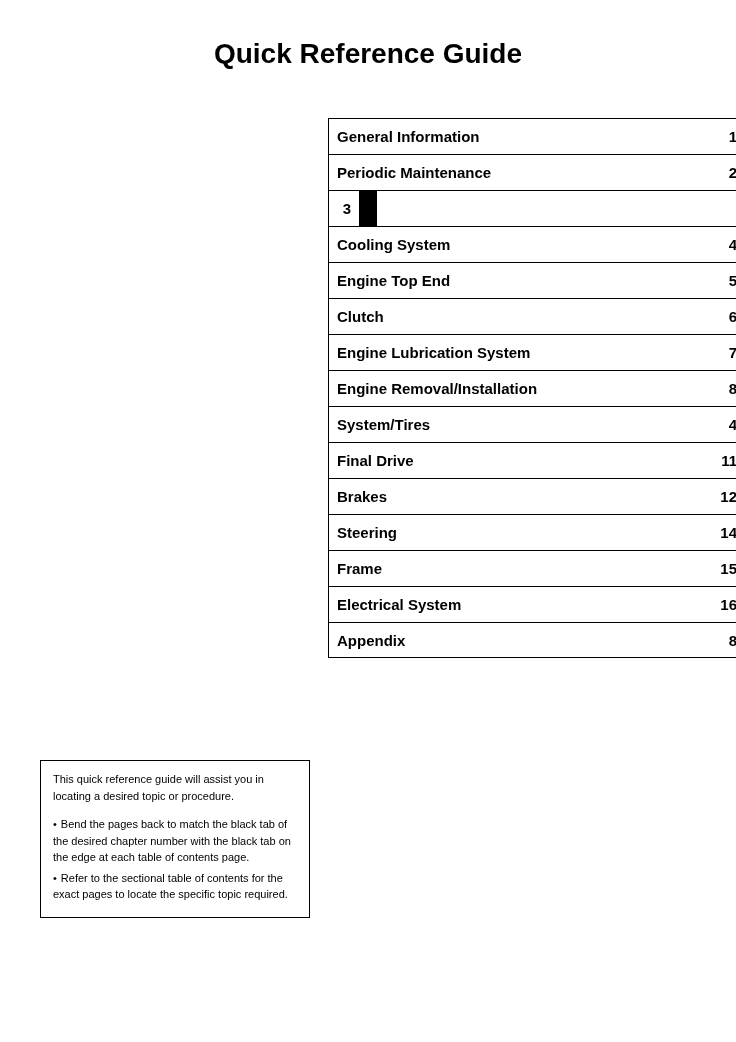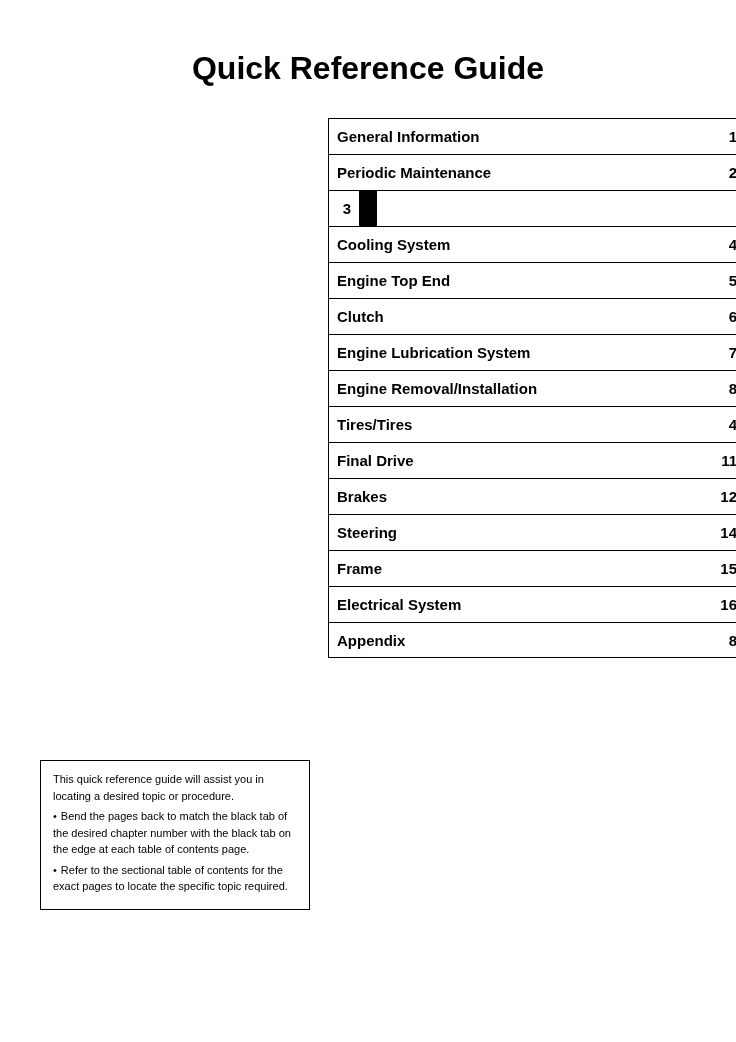--- a/index.html
+++ b/index.html
@@ -11,23 +11,23 @@
     body {
       width: 736px;
       min-height: 1042px;
       background: #ffffff;
       font-family: Arial, Helvetica, sans-serif;
       position: relative;
     }
 
     .page-title {
       text-align: center;
-      font-size: 32px;
+      font-size: 28px;
       font-weight: bold;
-      padding-top: 50px;
+      padding-top: 38px;
       padding-bottom: 40px;
       color: #000;
     }
 
     .toc-container {
       position: absolute;
       top: 118px;
       left: 328px;
       width: 436px;
     }
@@ -77,21 +77,21 @@
       left: 40px;
       width: 270px;
       border: 1.5px solid #000;
       padding: 10px 12px;
       font-size: 11px;
       color: #000;
       line-height: 1.5;
     }
 
     .info-box p {
-      margin-bottom: 4px;
+      margin-bottom: 12px;
     }
 
     .info-box ul {
       list-style: none;
       padding: 0;
     }
 
     .info-box ul li {
       padding-left: 0;
       margin-bottom: 4px;
@@ -141,21 +141,21 @@
       <span class="toc-label">Engine Lubrication System</span>
       <span class="toc-number">7</span>
       <div class="toc-tab"></div>
     </div>
     <div class="toc-row">
       <span class="toc-label">Engine Removal/Installation</span>
       <span class="toc-number">8</span>
       <div class="toc-tab"></div>
     </div>
     <div class="toc-row">
-      <span class="toc-label">Tires/Tires</span>
+      <span class="toc-label">System/Tires</span>
       <span class="toc-number">4</span>
       <div class="toc-tab"></div>
     </div>
     <div class="toc-row">
       <span class="toc-label">Final Drive</span>
       <span class="toc-number">11</span>
       <div class="toc-tab"></div>
     </div>
     <div class="toc-row">
       <span class="toc-label">Brakes</span>

